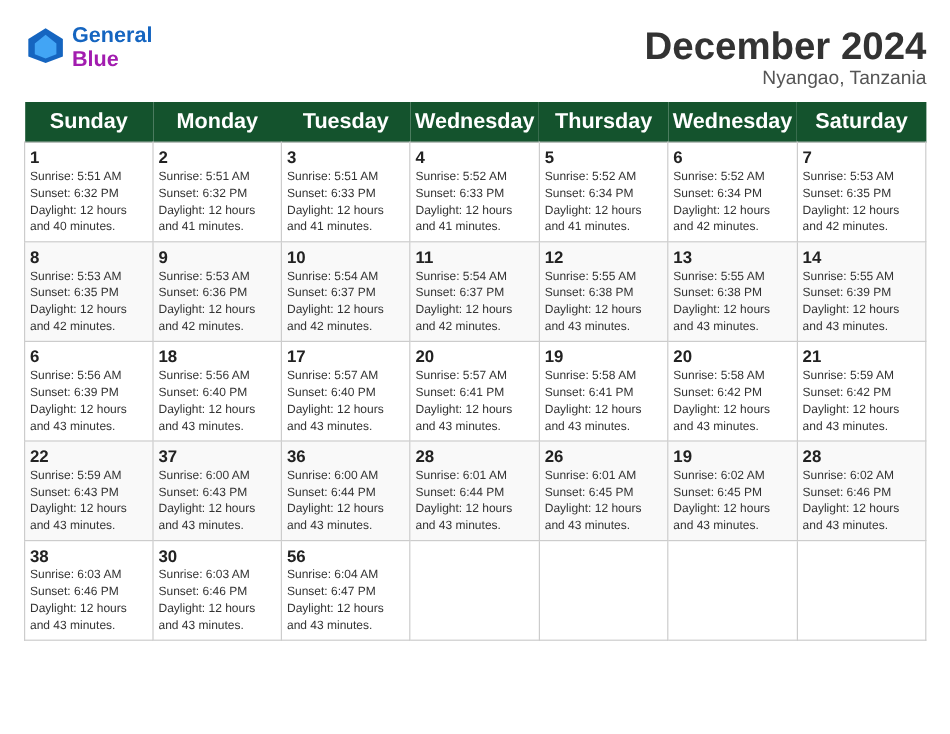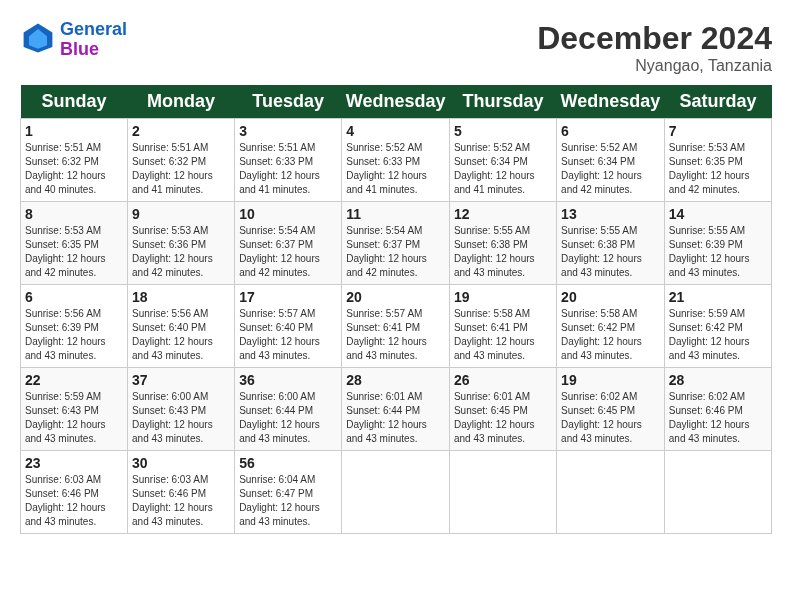--- a/index.html
+++ b/index.html
@@ -346,21 +346,21 @@
         <span class="day-num">28</span>
         <div class="day-info">
           Sunrise: 6:02 AM<br>
           Sunset: 6:46 PM<br>
           Daylight: 12 hours and 43 minutes.
         </div>
       </td>
       </tr>
       <tr>
         <td>
-        <span class="day-num">23</span>
+        <span class="day-num">38</span>
         <div class="day-info">
           Sunrise: 6:03 AM<br>
           Sunset: 6:46 PM<br>
           Daylight: 12 hours and 43 minutes.
         </div>
       </td>
         <td>
         <span class="day-num">30</span>
         <div class="day-info">
           Sunrise: 6:03 AM<br>

